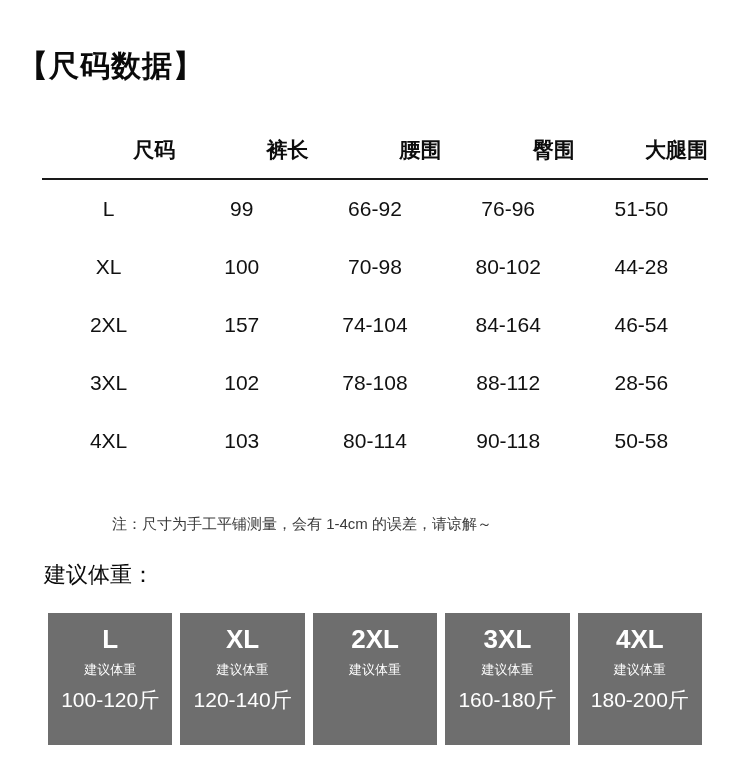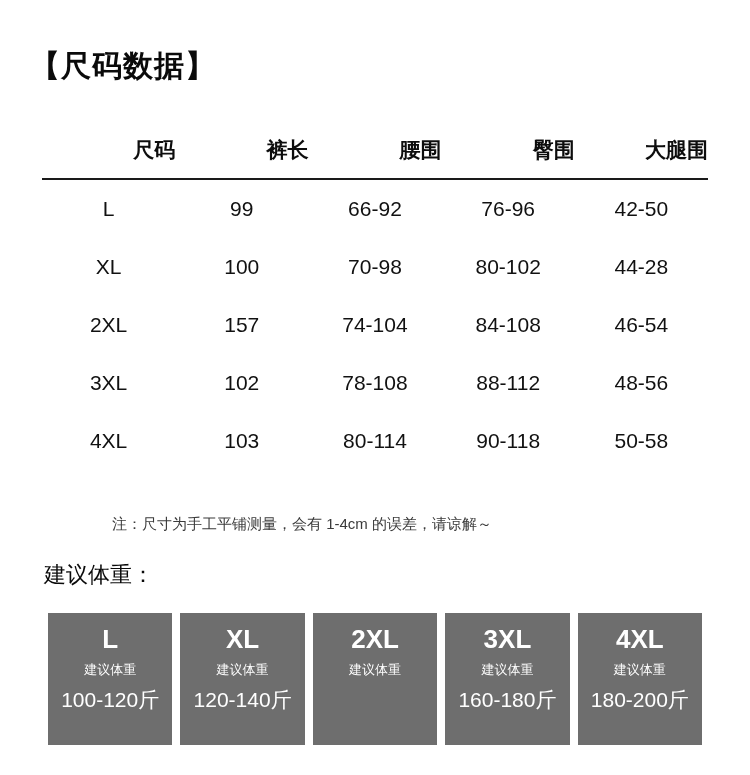--- a/index.html
+++ b/index.html
@@ -15,21 +15,21 @@
     overflow: hidden;
   }
   .page {
     position: relative;
     width: 750px;
     height: 775px;
     box-sizing: border-box;
   }
   .title {
     position: absolute;
-    left: 30px;
+    left: 18px;
     top: 46px;
     font-size: 30px;
     font-weight: bold;
     letter-spacing: 1px;
     color: #0a0a0a;
   }
   table.size-table {
     position: absolute;
     left: 42px;
     top: 128px;
@@ -119,42 +119,42 @@
         <th>臀围</th>
         <th>大腿围</th>
       </tr>
     </thead>
     <tbody>
       <tr>
         <td>L</td>
         <td>99</td>
         <td>66-92</td>
         <td>76-96</td>
-        <td>42-50</td>
+        <td>51-50</td>
       </tr>
       <tr>
         <td>XL</td>
         <td>100</td>
         <td>70-98</td>
         <td>80-102</td>
         <td>44-28</td>
       </tr>
       <tr>
         <td>2XL</td>
         <td>157</td>
         <td>74-104</td>
-        <td>84-108</td>
+        <td>84-164</td>
         <td>46-54</td>
       </tr>
       <tr>
         <td>3XL</td>
         <td>102</td>
         <td>78-108</td>
         <td>88-112</td>
-        <td>48-56</td>
+        <td>28-56</td>
       </tr>
       <tr>
         <td>4XL</td>
         <td>103</td>
         <td>80-114</td>
         <td>90-118</td>
         <td>50-58</td>
       </tr>
     </tbody>
   </table>

